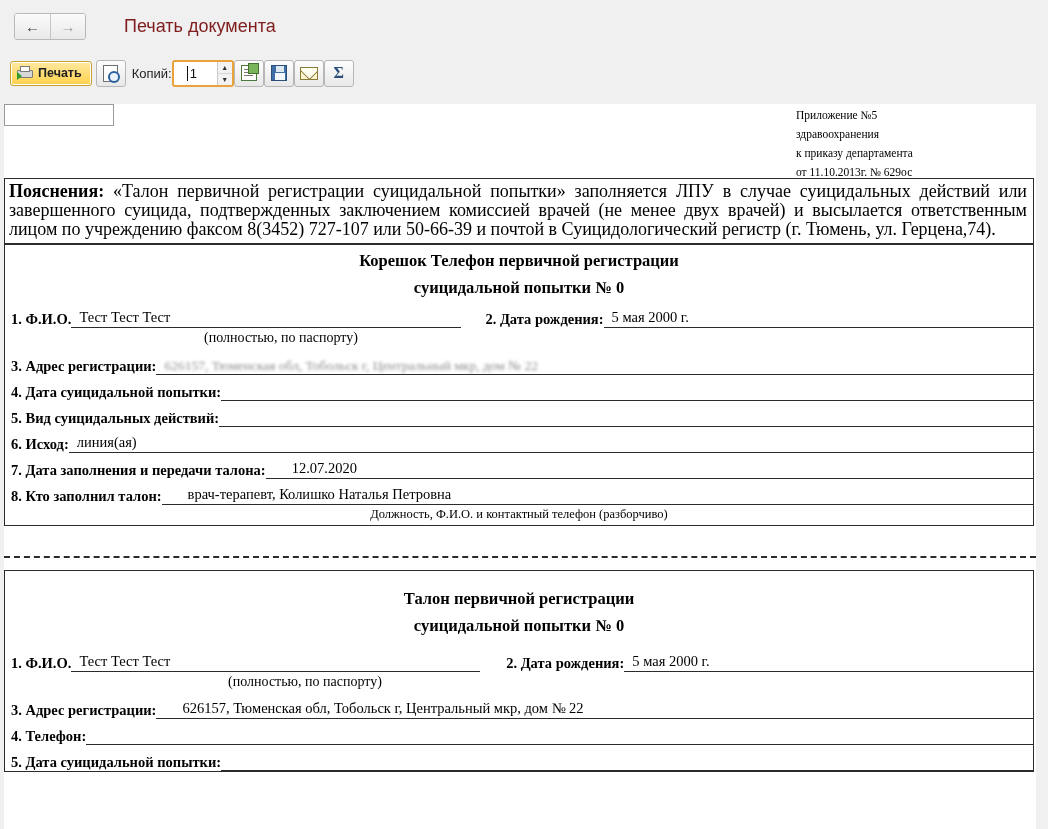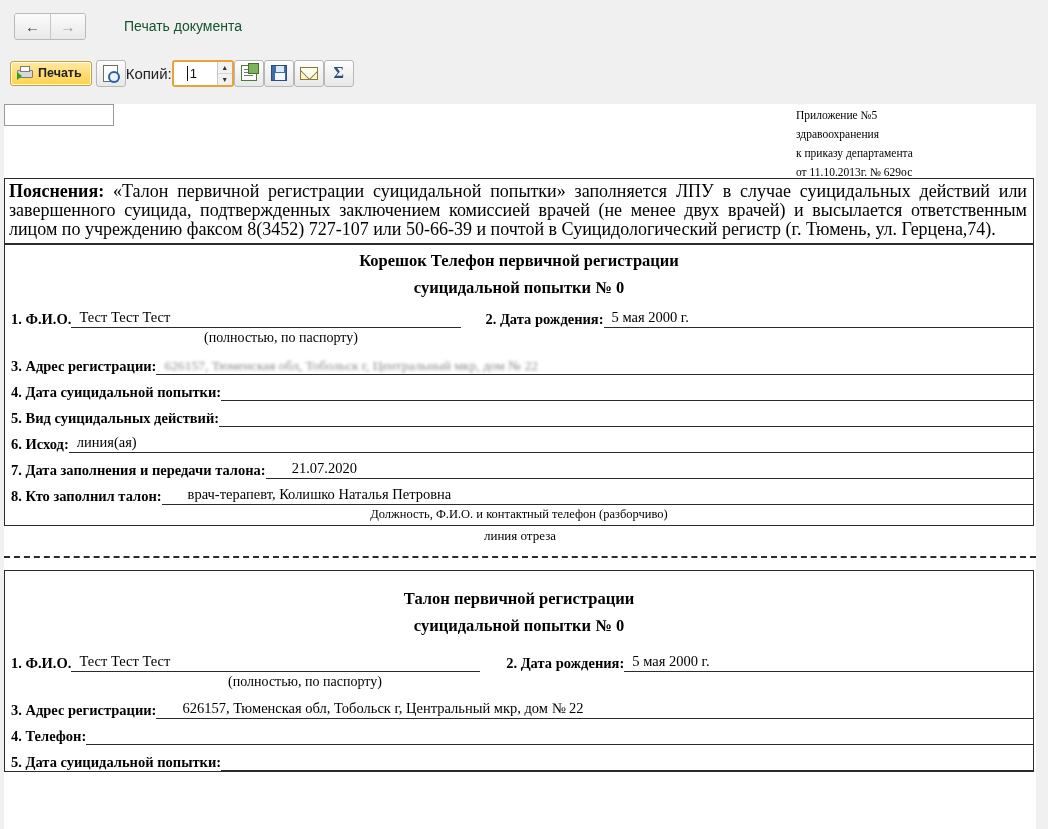--- a/index.html
+++ b/index.html
@@ -35,22 +35,22 @@
     width: 35px; height: 25px;
     display: flex; align-items: center; justify-content: center;
     font-size: 15px;
     color: #3a3a3a;
     background: linear-gradient(#fbfbfb, #e9e9e9);
   }
   .navbtn + .navbtn { border-left: 1px solid #c6c6c6; }
   .navbtn.disabled { color: #9b9b9b; }
   .window-title {
     margin-left: 38px;
-    font-size: 14px;
-    color: #14532d;
+    font-size: 18px;
+    color: #7f1d1d;
     font-family: "Liberation Sans", sans-serif;
   }
 
   
   .toolbar {
     height: 42px;
     display: flex;
     align-items: center;
     padding-left: 10px;
     background: #f0f0f0;
@@ -96,23 +96,23 @@
   .tbtn {
     width: 30px; height: 27px;
     border: 1px solid #b7b7b7;
     border-radius: 3px;
     background: linear-gradient(#fdfdfd, #e8e8e8);
     display: flex; align-items: center; justify-content: center;
     position: relative;
   }
   .sep { width: 4px; }
   .copies-label {
-    font-size: 15px;
+    font-size: 13px;
     color: #222;
-    margin-left: 0;
+    margin-left: 6px;
   }
   .spin {
     display: flex; align-items: stretch;
     height: 27px;
     border: 2px solid #e8a33d;
     border-radius: 3px;
     background: #fff;
     width: 62px;
     overflow: hidden;
   }
@@ -419,39 +419,38 @@
           <div class="row">
             <div class="lbl">6. Исход:</div>
             <div class="ul">
               <div class="val">линия(ая)</div>
             </div>
           </div>
 
           <div class="row">
             <div class="lbl">7. Дата заполнения и передачи талона:</div>
             <div class="ul">
-              <div class="val" style="padding-left:26px">21.07.2020</div>
+              <div class="val" style="padding-left:26px">12.07.2020</div>
             </div>
           </div>
 
           <div class="row">
             <div class="lbl">8. Кто заполнил талон:</div>
             <div class="ul">
               <div class="val" style="padding-left:26px">врач-терапевт, Колишко Наталья Петровна</div>
             </div>
           </div>
 
           <div class="caption small">Должность, Ф.И.О. и контактный телефон (разборчиво)</div>
         </td>
       </tr>
     </tbody>
       </table>
 
     <div class="cutline">
-      <div class="cuttext">линия отреза</div>
       <div class="dashes"></div>
     </div>
 
     <table class="doc">
       <tbody>
           <tr>
         <td>
           <div class="gap"></div>
           <div class="center-title">Талон первичной регистрации</div>
           <div class="center-title" style="padding-top:0">суицидальной попытки № 0</div>

